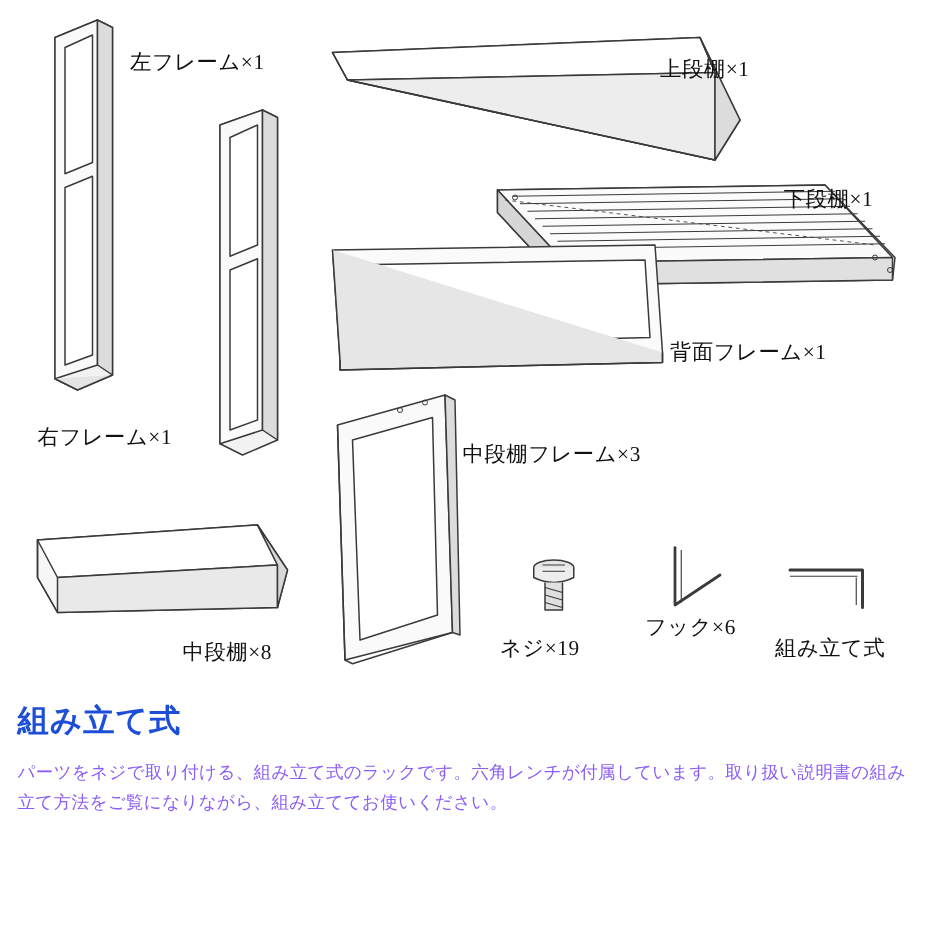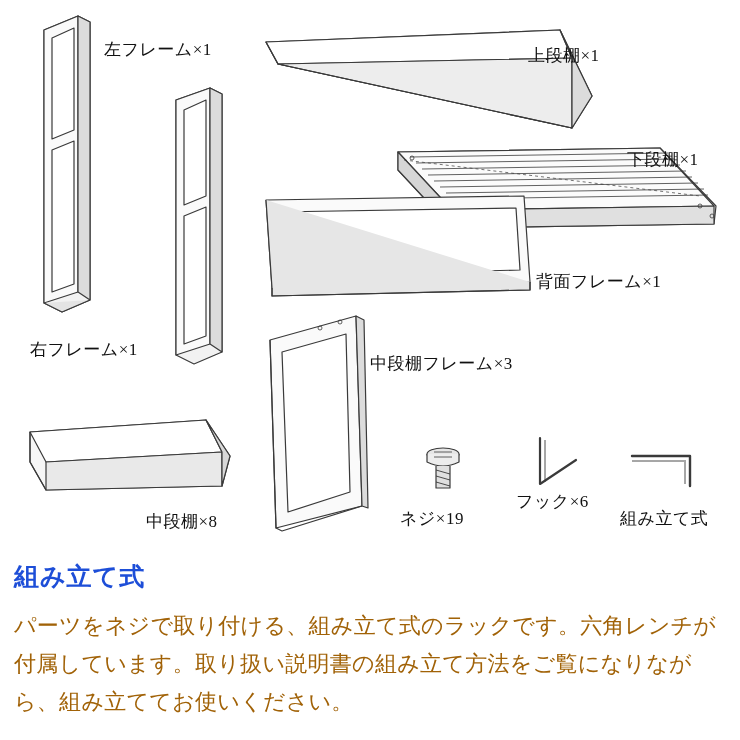--- a/index.html
+++ b/index.html
@@ -45,24 +45,24 @@
   .heading {
     font-family: "Liberation Serif", "DejaVu Serif", serif;
     font-size: 25px;
     font-weight: bold;
     letter-spacing: 1px;
     color: #1d4ed8;
     margin: 0 0 14px 0;
   }
   .body-text {
     font-family: "Liberation Serif", "DejaVu Serif", serif;
-    font-size: 22px;
+    font-size: 14px;
     line-height: 1.72;
     letter-spacing: 0.3px;
-    color: #a16207;
+    color: #8b5cf6;
     margin: 0;
     width: 712px;
   }
   svg { display: block; }
 </style>
 </head>
 <body>
 
 <div id="page">
 

